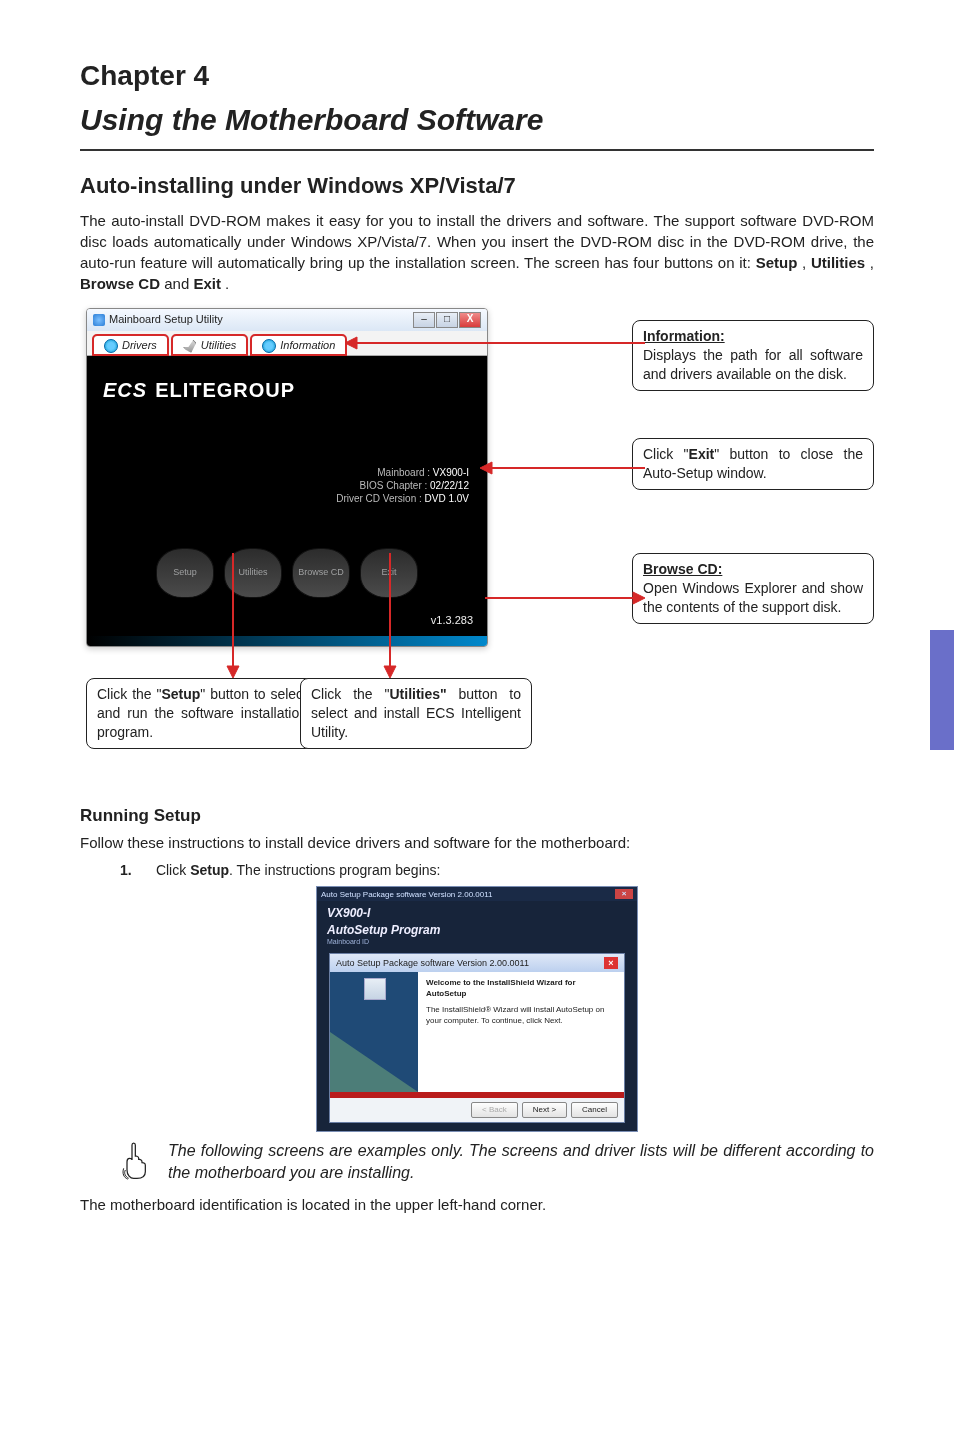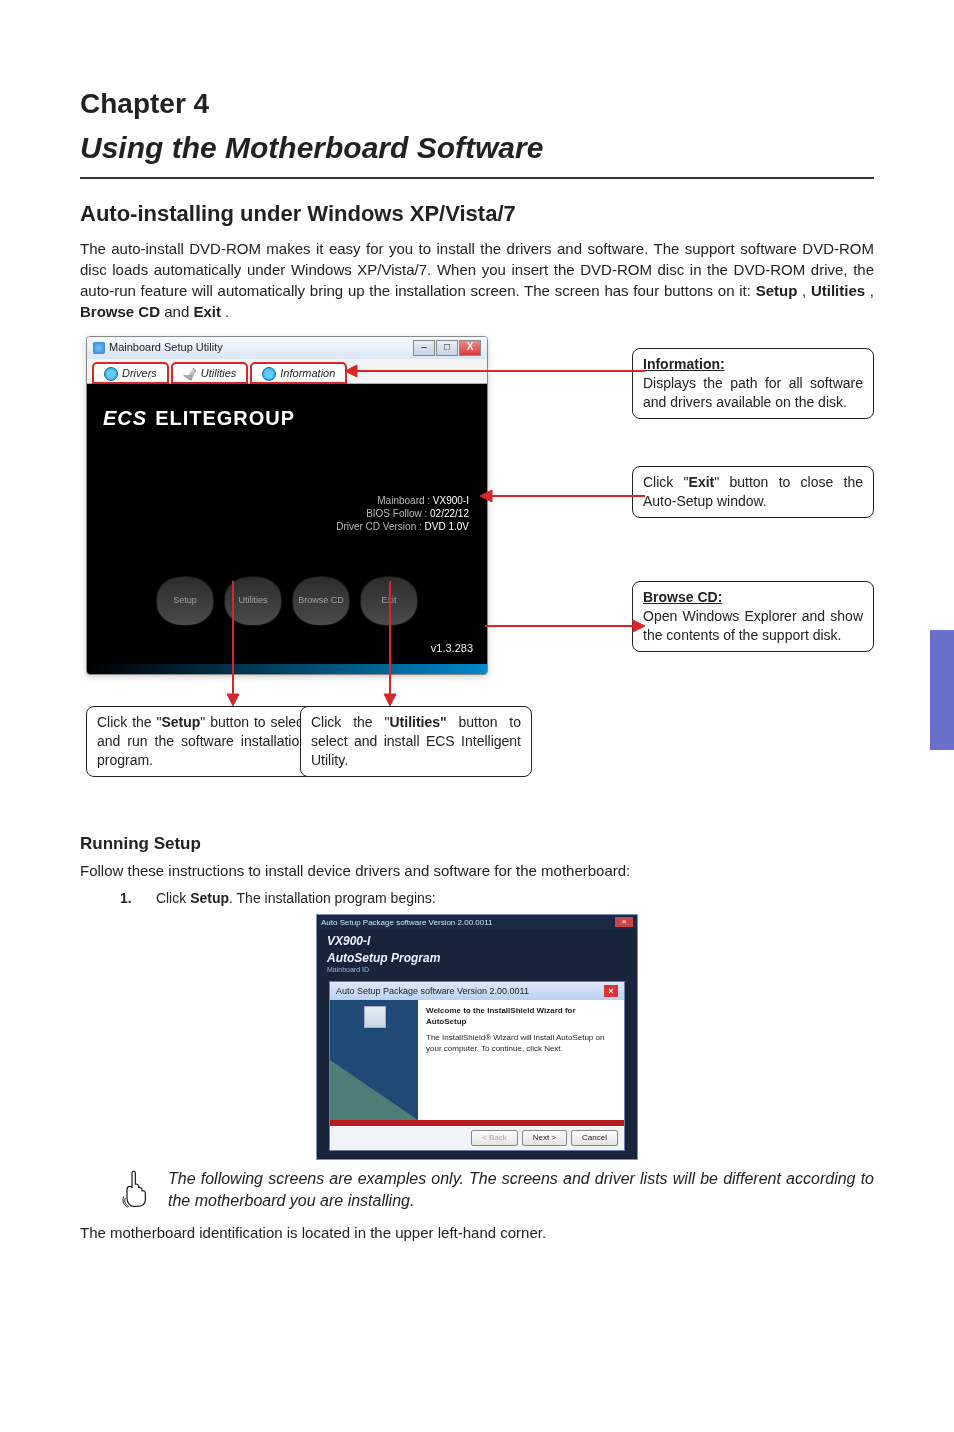--- a/index.html
+++ b/index.html
@@ -7,21 +7,21 @@
     padding: 0;
     background: #fff;
     font-family: "Segoe UI", Arial, sans-serif;
     color: #222;
   }
   .page {
     width: 954px;
     min-height: 1432px;
     position: relative;
     box-sizing: border-box;
-    padding: 84px 80px 60px 80px;
+    padding: 56px 80px 60px 80px;
     line-height: 1.4;
   }
   .sidebar-tab {
     position: absolute;
     right: 0;
     top: 630px;
     width: 24px;
     height: 120px;
     background: #6a6fc9;
   }
@@ -464,21 +464,21 @@
           <span class="ecs-mark">ECS</span>
           <span>ELITEGROUP</span>
         </div>
 
         <div class="mb-info">
           <div>
             <span class="mb">Mainboard :</span>
             <span class="val">VX900-I</span>
           </div>
           <div>
-            <span class="mb">BIOS Follow :</span>
+            <span class="mb">BIOS Chapter :</span>
             <span class="val">02/22/12</span>
           </div>
           <div>
             <span class="mb">Driver CD Version :</span>
             <span class="val">DVD 1.0V</span>
           </div>
         </div>
 
         <div class="four-buttons">
           <div class="round-btn">Setup</div>
@@ -545,21 +545,21 @@
           <polygon points="10,125 4,113 16,113" class="red"></polygon>
         </svg>
     </div>
   </div>
 
   <h4 class="running">Running Setup</h4>
   <p class="follow">Follow these instructions to install device drivers and software for the motherboard:</p>
 
   <div class="step">
     <span class="num">1.</span>
-    <span>Click </span><span class="bold">Setup</span><span>. The installation program begins:</span>
+    <span>Click </span><span class="bold">Setup</span><span>. The instructions program begins:</span>
   </div>
 
   <div class="installer">
     <div class="installer-top">
       <span>Auto Setup Package software Version 2.00.0011</span>
       <span class="close">×</span>
     </div>
     <div class="installer-hdr">
       <div class="id">VX900-I</div>
       <div class="prog">AutoSetup Program</div>

